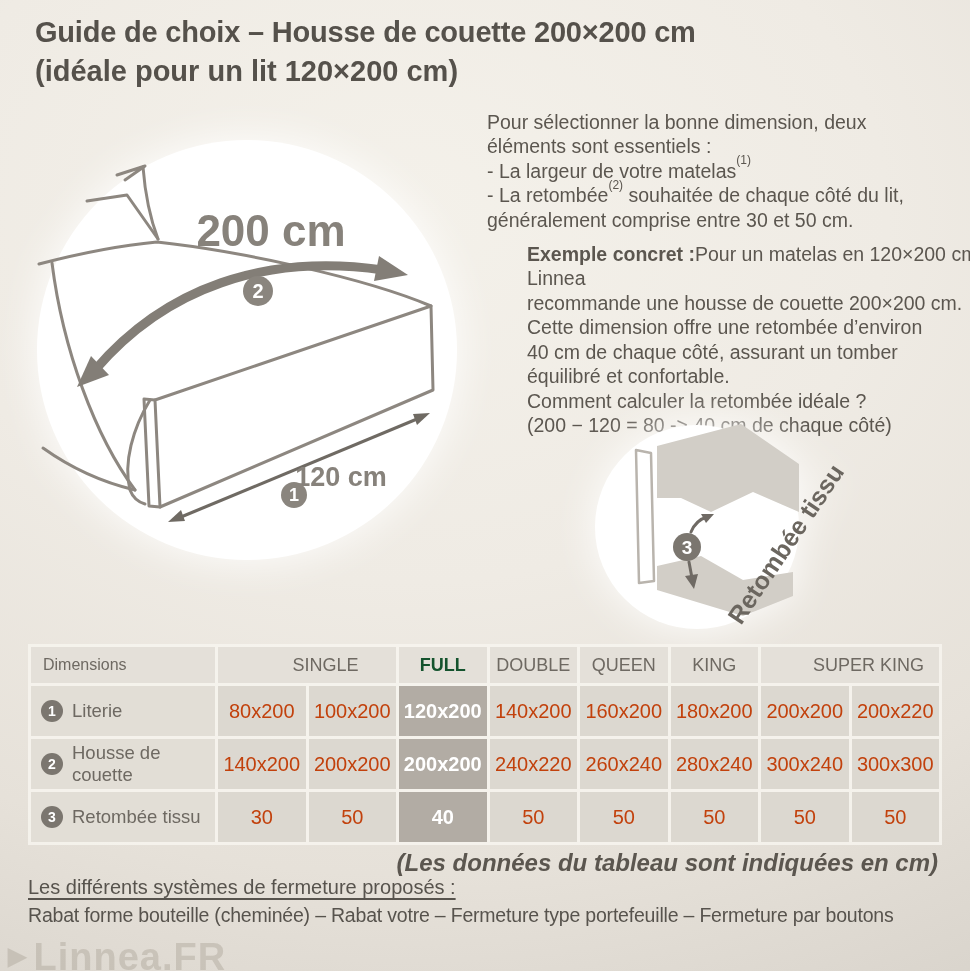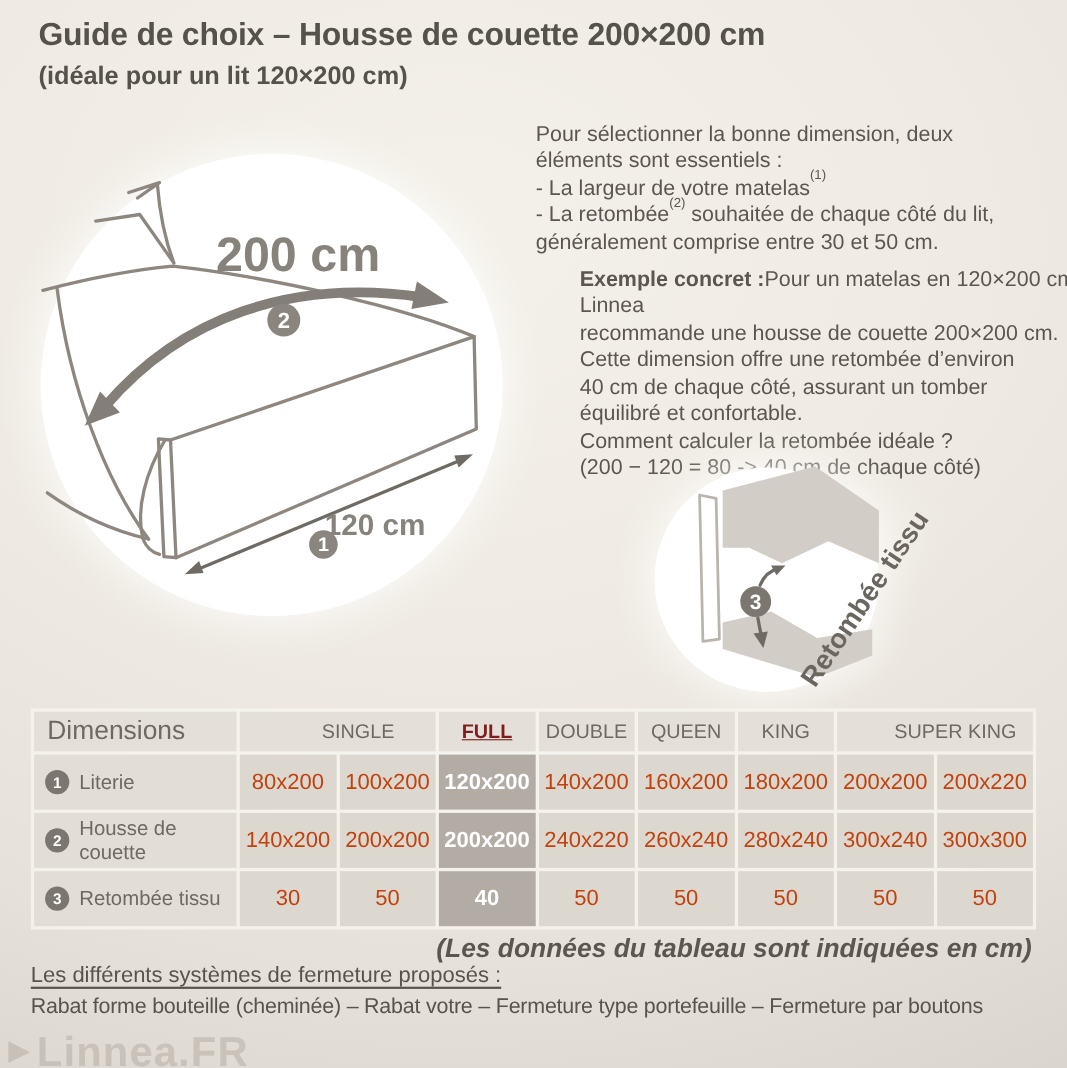--- a/index.html
+++ b/index.html
@@ -2,40 +2,40 @@
 <html><head>
 <meta charset="utf-8">
 <style>
   html,body{margin:0;padding:0;}
   .page{
     position:relative;width:970px;height:971px;overflow:hidden;
     font-family:"Liberation Sans",sans-serif;color:#5b564f;
     background:radial-gradient(ellipse 130% 100% at 42% 22%, #f4f1ea 0%, #efebe4 38%, #e6e1d9 68%, #d4cfc7 100%);
   }
   .title{position:absolute;left:35px;top:16px;font-size:29px;font-weight:700;color:#55514b;letter-spacing:-0.2px;}
-  .subtitle{position:absolute;left:35px;top:55px;font-size:23px;font-weight:700;color:#55514b;}
+  .subtitle{position:absolute;left:35px;top:55px;font-size:29px;font-weight:700;color:#55514b;}
   .rightcol{position:absolute;left:487px;width:468px;font-size:19.5px;line-height:24.5px;color:#5b564f;white-space:pre-line;}
   .intro{top:90px;}
   .example{top:222px;margin-left:40px;}
   .example .hd{font-weight:700;}
   sup.fn{font-size:12px;position:relative;top:-6px;line-height:0;}
   .circle-svg{position:absolute;filter:drop-shadow(0 0 22px rgba(255,255,255,0.95));}
   .big-circle{left:35px;top:138px;}
   .small-circle{left:593px;top:420px;}
   
   .size-table{
     position:absolute;left:28px;top:644px;width:914px;box-sizing:border-box;
     display:grid;grid-template-columns:184px repeat(8,1fr);gap:3px;padding:3px;
     background:rgba(247,244,238,0.85);
   }
   .cell{display:flex;align-items:center;justify-content:center;background:#dcd8d0;color:#c2410c;font-size:20px;height:50px;}
   .cell.h{height:36px;background:#e4e0d9;color:#6e6962;font-size:18px;}
-  .cell.h.dim{justify-content:flex-start;padding-left:12px;font-size:24px;}
+  .cell.h.dim{justify-content:flex-start;padding-left:12px;font-size:16px;}
   .cell.h.span2{grid-column:span 2;padding-left:37px;}
-  .cell.h.full{font-weight:700;color:#7f1d1d;text-decoration:underline;}
+  .cell.h.full{font-weight:700;color:#14532d;}
   .cell.label{justify-content:flex-start;background:#e2ded6;padding-left:10px;gap:9px;font-size:18.5px;color:#6e6962;}
   .cell.hl{background:#b2aca4;color:#ffffff;font-weight:700;}
   .badge{flex:0 0 auto;width:22px;height:22px;border-radius:50%;background:#7b766f;color:#fff;
          font-size:14px;font-weight:700;display:flex;align-items:center;justify-content:center;}
   .table-note{position:absolute;right:32px;top:849px;font-size:24px;font-style:italic;color:#5b564f;font-weight:bold;}
   .closures-heading{position:absolute;left:28px;top:876px;font-size:20px;color:#57534d;
                     text-decoration:underline;text-underline-offset:4px;}
   .closures-list{position:absolute;left:28px;top:904px;font-size:19.5px;color:#57534d;letter-spacing:-0.2px;}
   .watermark{position:absolute;left:8px;top:936px;font-size:38px;font-weight:700;color:rgba(164,155,142,0.38);letter-spacing:1px;}
   .watermark .tri{font-size:24px;vertical-align:6px;margin-right:6px;}

